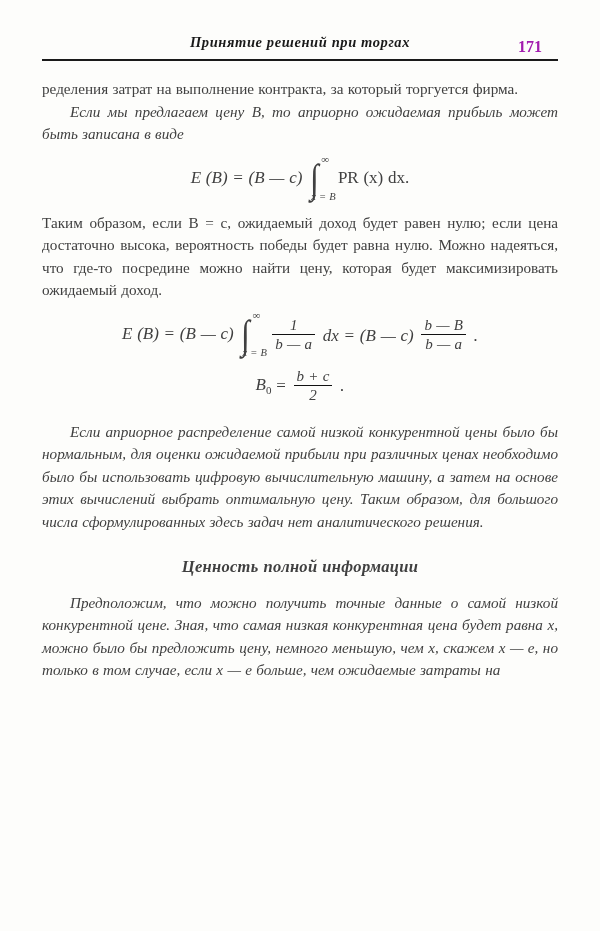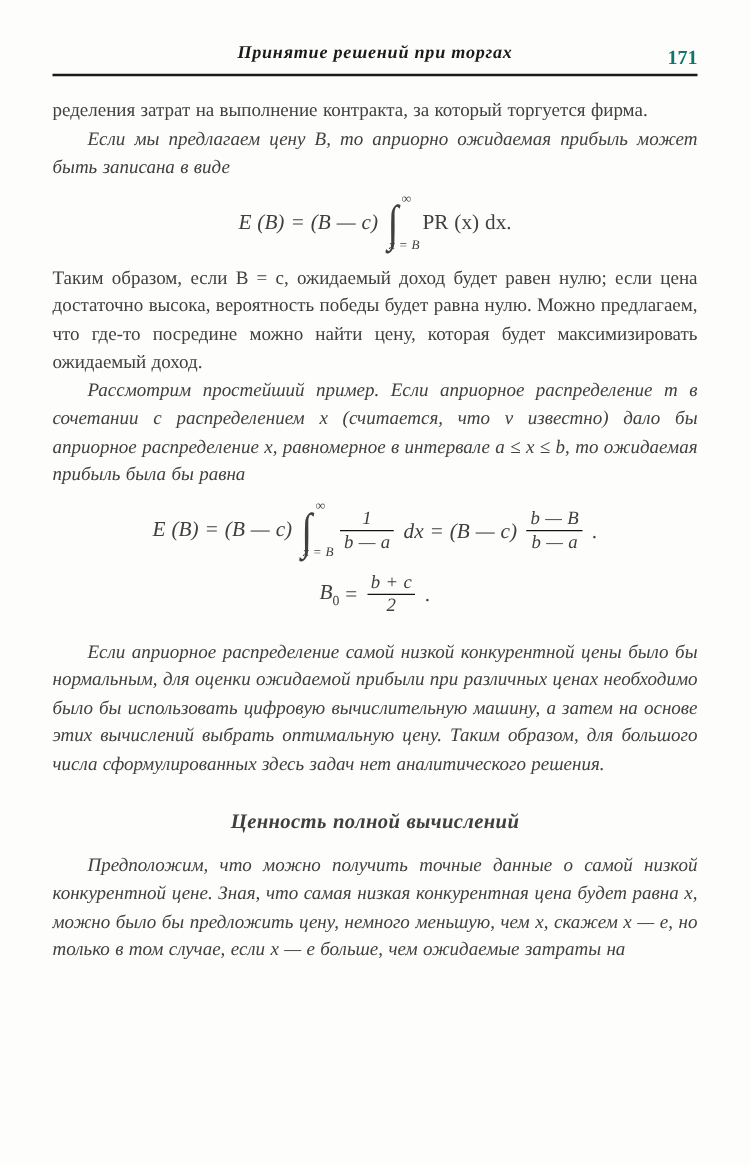--- a/index.html
+++ b/index.html
@@ -40,25 +40,25 @@
   .running-head {
     font-style: italic;
     font-weight: bold;
     font-size: 14.5px;
     letter-spacing: 0.6px;
     color: #1a1a1a;
     white-space: nowrap;
   }
   .page-number {
     position: absolute;
-    right: 0;
+    right: 16px;
     bottom: 0;
     font-size: 16px;
     font-weight: bold;
-    color: #0f766e;
+    color: #a21caf;
   }
   .rule {
     margin-top: 3px;
     border-top: 2px solid #1a1a1a;
     width: 100%;
     height: 0;
   }
   
   .body {
     margin-top: 17px;
@@ -176,23 +176,22 @@
       <div class="formula">
         <span>E (B) = (B — c)</span>
         <span class="intblock">
           <span class="intsign">∫</span>
           <span class="int-upper">∞</span>
           <span class="int-lower">x = B</span>
         </span>
         <span class="upright">PR (x) dx.</span>
       </div>
 
-      <p>Таким образом, если B = c, ожидаемый доход будет равен нулю; если цена достаточно высока, вероятность победы будет равна нулю. Можно предлагаем, что где-то посредине можно найти цену, которая будет максимизировать ожидаемый доход.</p>
-
-      <p class="indent">Рассмотрим простейший пример. Если априорное распределение m в сочетании с распределением x (считается, что v известно) дало бы априорное распределение x, равномерное в интервале a ≤ x ≤ b, то ожидаемая прибыль была бы равна</p>
+      <p>Таким образом, если B = c, ожидаемый доход будет равен нулю; если цена достаточно высока, вероятность победы будет равна нулю. Можно надеяться, что где-то посредине можно найти цену, которая будет максимизировать ожидаемый доход.</p>
+
 
       <div class="formula">
         <span>E (B) = (B — c)</span>
         <span class="intblock">
           <span class="intsign">∫</span>
           <span class="int-upper">∞</span>
           <span class="int-lower">x = B</span>
         </span>
         <span class="frac">
           <span class="num">1</span>
@@ -214,19 +213,19 @@
           <span class="num">b + c</span>
           <span class="den">2</span>
         </span>
         <span class="mid">.</span>
       </div>
 
       <div class="gap-xs"></div>
 
       <p class="indent">Если априорное распределение самой низкой конкурентной цены было бы нормальным, для оценки ожидаемой прибыли при различных ценах необходимо было бы использовать цифровую вычислительную машину, а затем на основе этих вычислений выбрать оптимальную цену. Таким образом, для большого числа сформулированных здесь задач нет аналитического решения.</p>
 
-      <div class="section-title">Ценность полной вычислений</div>
+      <div class="section-title">Ценность полной информации</div>
 
       <p class="indent">Предположим, что можно получить точные данные о самой низкой конкурентной цене. Зная, что самая низкая конкурентная цена будет равна x, можно было бы предложить цену, немного меньшую, чем x, скажем x — e, но только в том случае, если x — e больше, чем ожидаемые затраты на</p>
 
     </div>
   </div>
 </div>
 
 </body></html>

